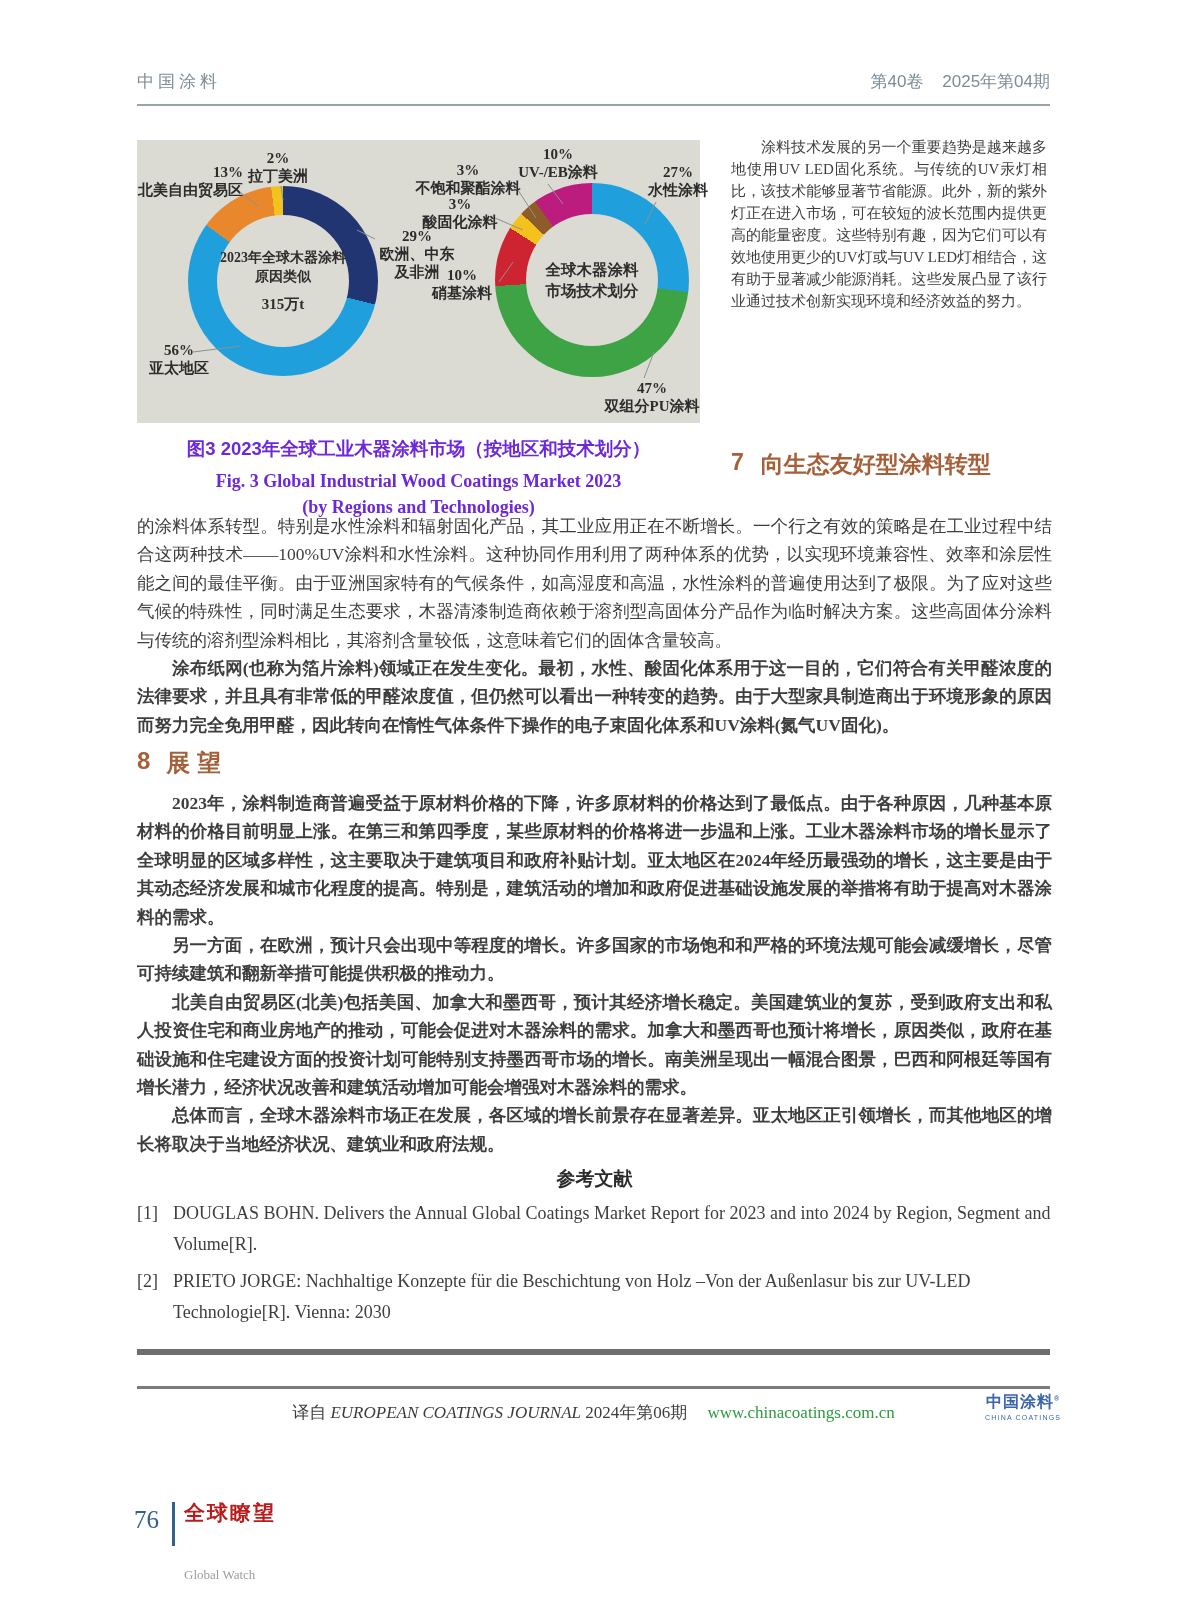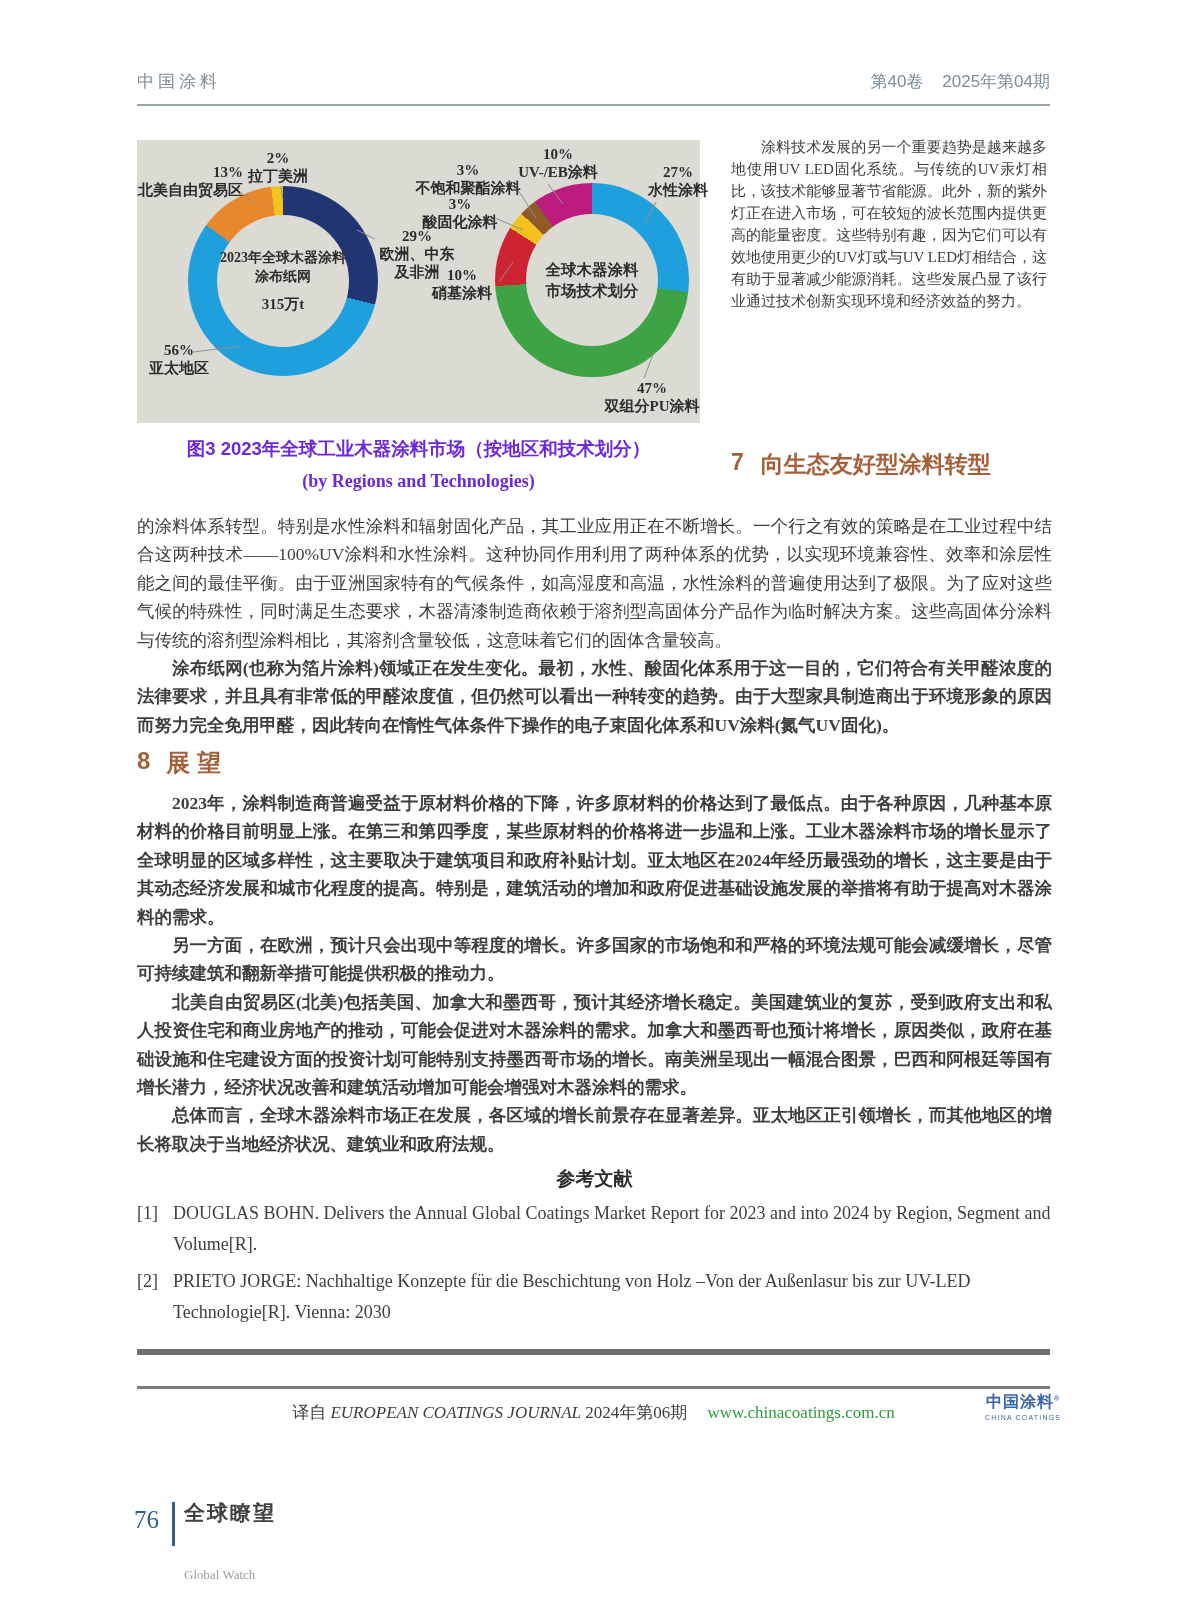--- a/index.html
+++ b/index.html
@@ -67,42 +67,42 @@
   .logo{position:absolute;left:985px;top:1392px;text-align:center;color:#3c66a8;
         font-family:"Liberation Sans","DejaVu Sans",sans-serif;}
   .logo-zh{font-size:16px;font-weight:bold;letter-spacing:1px;}
   .logo-zh sup{font-size:7px;}
   .logo-en{font-size:7px;letter-spacing:1.2px;margin-top:1px;}
 
   
   .pf-no{position:absolute;left:134px;top:1506px;font-size:25px;color:#33608f;}
   .pf-bar{position:absolute;left:172px;top:1502px;width:3px;height:44px;background:#33608f;}
   .pf-zh{position:absolute;left:184px;top:1499px;font-family:"Liberation Sans","DejaVu Sans",sans-serif;
-         font-size:21px;font-weight:bold;color:#404040;letter-spacing:2px;}
+         font-size:21px;font-weight:bold;color:#b91c1c;letter-spacing:2px;}
   .pf-en{position:absolute;left:184px;top:1527px;font-size:13px;color:#9c9c9c;margin-top:40px;}
 </style>
 </head>
 <body>
 
 <div class="page">
 
   <div class="header">
     <span class="hl">中国涂料</span>
     <span class="hr">
       <span>第40卷</span>
       <span>2025年第04期</span>
     </span>
   </div>
 
   <div class="figure">
 
     <div class="donut" id="donut0" style="background: conic-gradient(rgb(32, 53, 113) 0%, rgb(32, 53, 113) 29%, rgb(31, 160, 220) 29%, rgb(31, 160, 220) 85%, rgb(232, 135, 43) 85%, rgb(232, 135, 43) 98%, rgb(244, 194, 29) 98%, rgb(244, 194, 29) 100%);">
       <div class="hole">
         <div class="c1">2023年全球木器涂料</div>
-        <div class="c1">涂布纸网</div>
+        <div class="c1">原因类似</div>
         <div class="c2">315万t</div>
       </div>
     </div>
 
     <div class="donut" id="donut1" style="background: conic-gradient(rgb(31, 160, 220) 0%, rgb(31, 160, 220) 27%, rgb(61, 163, 68) 27%, rgb(61, 163, 68) 74%, rgb(206, 35, 48) 74%, rgb(206, 35, 48) 84%, rgb(244, 194, 29) 84%, rgb(244, 194, 29) 87%, rgb(142, 92, 40) 87%, rgb(142, 92, 40) 90%, rgb(188, 28, 126) 90%, rgb(188, 28, 126) 100%);">
       <div class="hole">
         <div class="c1">全球木器涂料</div>
         <div class="c1">市场技术划分</div>
       </div>
     </div>
@@ -162,20 +162,21 @@
         <line x1="362" y1="142" x2="376" y2="122"></line>
         <line x1="519" y1="62" x2="508" y2="84"></line>
         <line x1="517" y1="212" x2="507" y2="238"></line>
       </g>
     </svg>
   </div>
 
   <div class="caption">
     <div class="cap-zh">图3  2023年全球工业木器涂料市场（按地区和技术划分）</div>
     <div class="cap-en">
+      <div>Fig. 3   Global Industrial Wood Coatings Market 2023</div>
       <div>(by Regions and Technologies)</div>
     </div>
   </div>
 
   <div class="right-col">
     <p>涂料技术发展的另一个重要趋势是越来越多地使用UV LED固化系统。与传统的UV汞灯相比，该技术能够显著节省能源。此外，新的紫外灯正在进入市场，可在较短的波长范围内提供更高的能量密度。这些特别有趣，因为它们可以有效地使用更少的UV灯或与UV LED灯相结合，这有助于显著减少能源消耗。这些发展凸显了该行业通过技术创新实现环境和经济效益的努力。</p>
   </div>
   <div class="sec7 sec-head">
     <span>7</span>
     <span>向生态友好型涂料转型</span>

